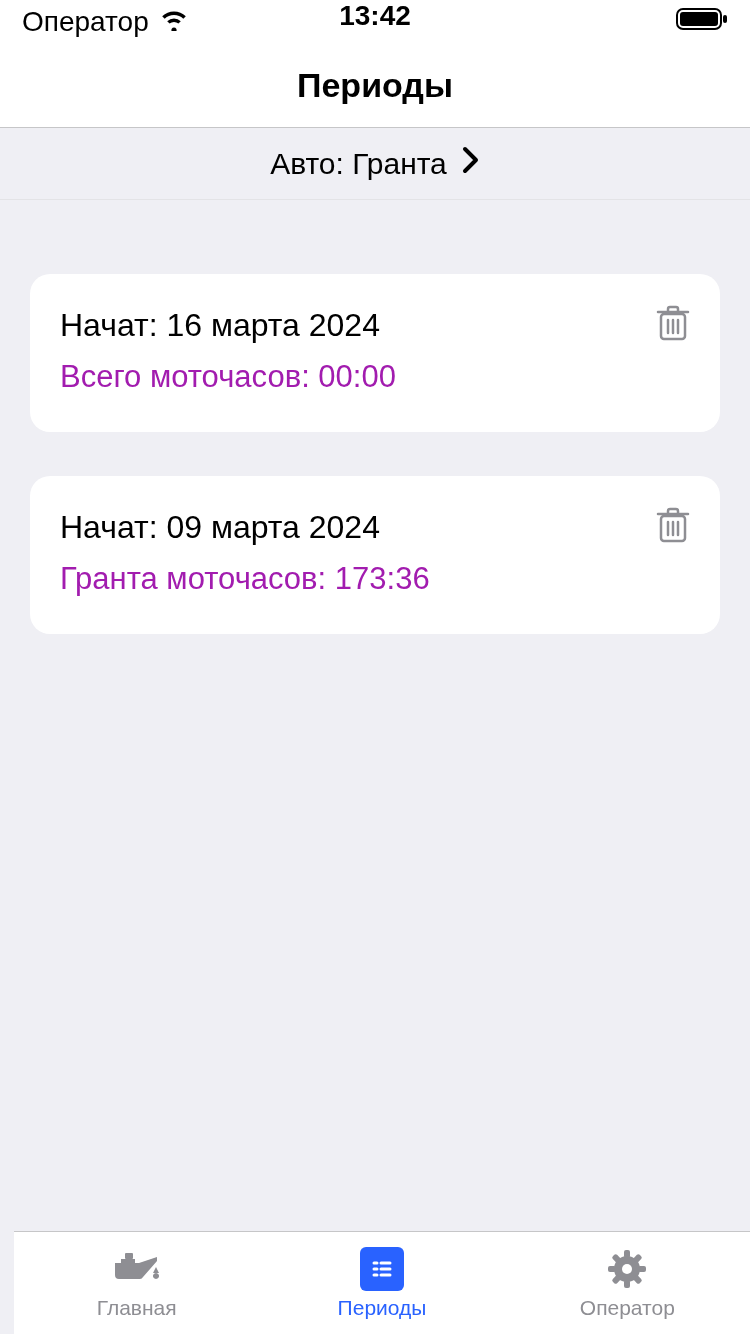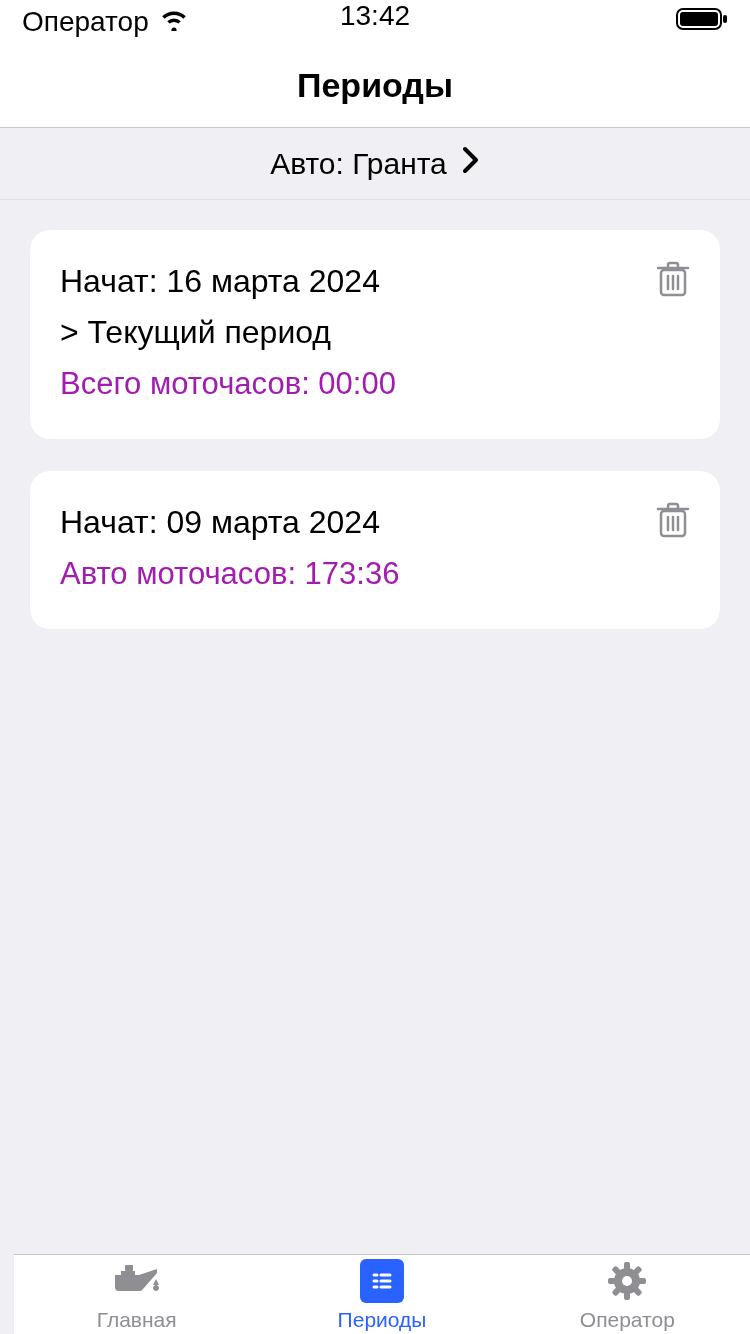--- a/index.html
+++ b/index.html
@@ -16,21 +16,21 @@
       height: 44px;
       background: #fff;
       display: flex;
       justify-content: space-between;
       padding: 0 22px 0 22px;
       font-size: 28px;
       font-weight: 400;
       color: #000;
     }
     .status-left { display: flex; align-items: center; gap: 10px; }
-    .status-center { font-weight: 400; position: absolute; left: 50%; transform: translateX(-50%); }
+    .status-center { font-weight: 700; position: absolute; left: 50%; transform: translateX(-50%); }
     .status-right { display: flex; align-items: center; }
     .wifi-icon { width: 30px; height: 24px; }
     .battery { width: 52px; height: 24px; }
 
     
     .nav-bar {
       height: 84px;
       background: #fff;
       display: flex;
       align-items: center;
@@ -67,20 +67,21 @@
 
     .card {
       background: #fff;
       border-radius: 20px;
       padding: 26px 30px 28px 30px;
       margin-bottom: 32px;
       display: flex;
       align-items: flex-start;
       justify-content: space-between;
       gap: 16px;
+      margin-top: 44px;
     }
     .card-body { flex: 1; }
     .card-line {
       font-size: 32px;
       color: #000;
       line-height: 1.6;
     }
     .card-muted {
       font-size: 31px;
       color: #a21caf;
@@ -88,21 +89,21 @@
     }
     .trash-btn { margin-top: 4px; }
     .trash-icon { width: 34px; height: 38px; }
 
     
     .tab-bar {
       position: absolute;
       bottom: 0;
       left: 14px;
       right: 0;
-      height: 80px;
+      height: 103px;
       background: #fff;
       border-top: 1px solid #c6c6c8;
       display: flex;
       align-items: stretch;
     }
     .tab-item {
       flex: 1;
       display: flex;
       flex-direction: column;
       align-items: center;
@@ -165,41 +166,40 @@
       <polyline points="3,3 14,14 3,25" fill="none" stroke="#000" stroke-width="4" stroke-linecap="round" stroke-linejoin="round"></polyline>
     </svg>
   </span>
 </div>
 
 <div class="content">
 
   <div class="card">
     <div class="card-body">
       <div class="card-line">Начат: 16 марта 2024</div>
-      <div class="card-line">&gt; Текущий период</div>
       <div class="card-muted">Всего моточасов: 00:00</div>
     </div>
     <div class="trash-btn">
       <span>
         <svg class="trash-icon" viewBox="0 0 34 38">
           <rect x="5" y="10" width="24" height="25" rx="3" fill="none" stroke="#8e8e93" stroke-width="2.5"></rect>
           <line x1="2" y1="8" x2="32" y2="8" stroke="#8e8e93" stroke-width="2.5" stroke-linecap="round"></line>
           <path d="M12 8 V5 a2 2 0 0 1 2 -2 h6 a2 2 0 0 1 2 2 V8" fill="none" stroke="#8e8e93" stroke-width="2.5"></path>
           <line x1="12" y1="16" x2="12" y2="29" stroke="#8e8e93" stroke-width="2.5" stroke-linecap="round"></line>
           <line x1="17" y1="16" x2="17" y2="29" stroke="#8e8e93" stroke-width="2.5" stroke-linecap="round"></line>
           <line x1="22" y1="16" x2="22" y2="29" stroke="#8e8e93" stroke-width="2.5" stroke-linecap="round"></line>
         </svg>
       </span>
     </div>
   </div>
 
   <div class="card">
     <div class="card-body">
       <div class="card-line">Начат: 09 марта 2024</div>
-      <div class="card-muted">Авто моточасов: 173:36</div>
+      <div class="card-muted">Гранта моточасов: 173:36</div>
     </div>
     <div class="trash-btn">
       <span>
         <svg class="trash-icon" viewBox="0 0 34 38">
           <rect x="5" y="10" width="24" height="25" rx="3" fill="none" stroke="#8e8e93" stroke-width="2.5"></rect>
           <line x1="2" y1="8" x2="32" y2="8" stroke="#8e8e93" stroke-width="2.5" stroke-linecap="round"></line>
           <path d="M12 8 V5 a2 2 0 0 1 2 -2 h6 a2 2 0 0 1 2 2 V8" fill="none" stroke="#8e8e93" stroke-width="2.5"></path>
           <line x1="12" y1="16" x2="12" y2="29" stroke="#8e8e93" stroke-width="2.5" stroke-linecap="round"></line>
           <line x1="17" y1="16" x2="17" y2="29" stroke="#8e8e93" stroke-width="2.5" stroke-linecap="round"></line>
           <line x1="22" y1="16" x2="22" y2="29" stroke="#8e8e93" stroke-width="2.5" stroke-linecap="round"></line>

